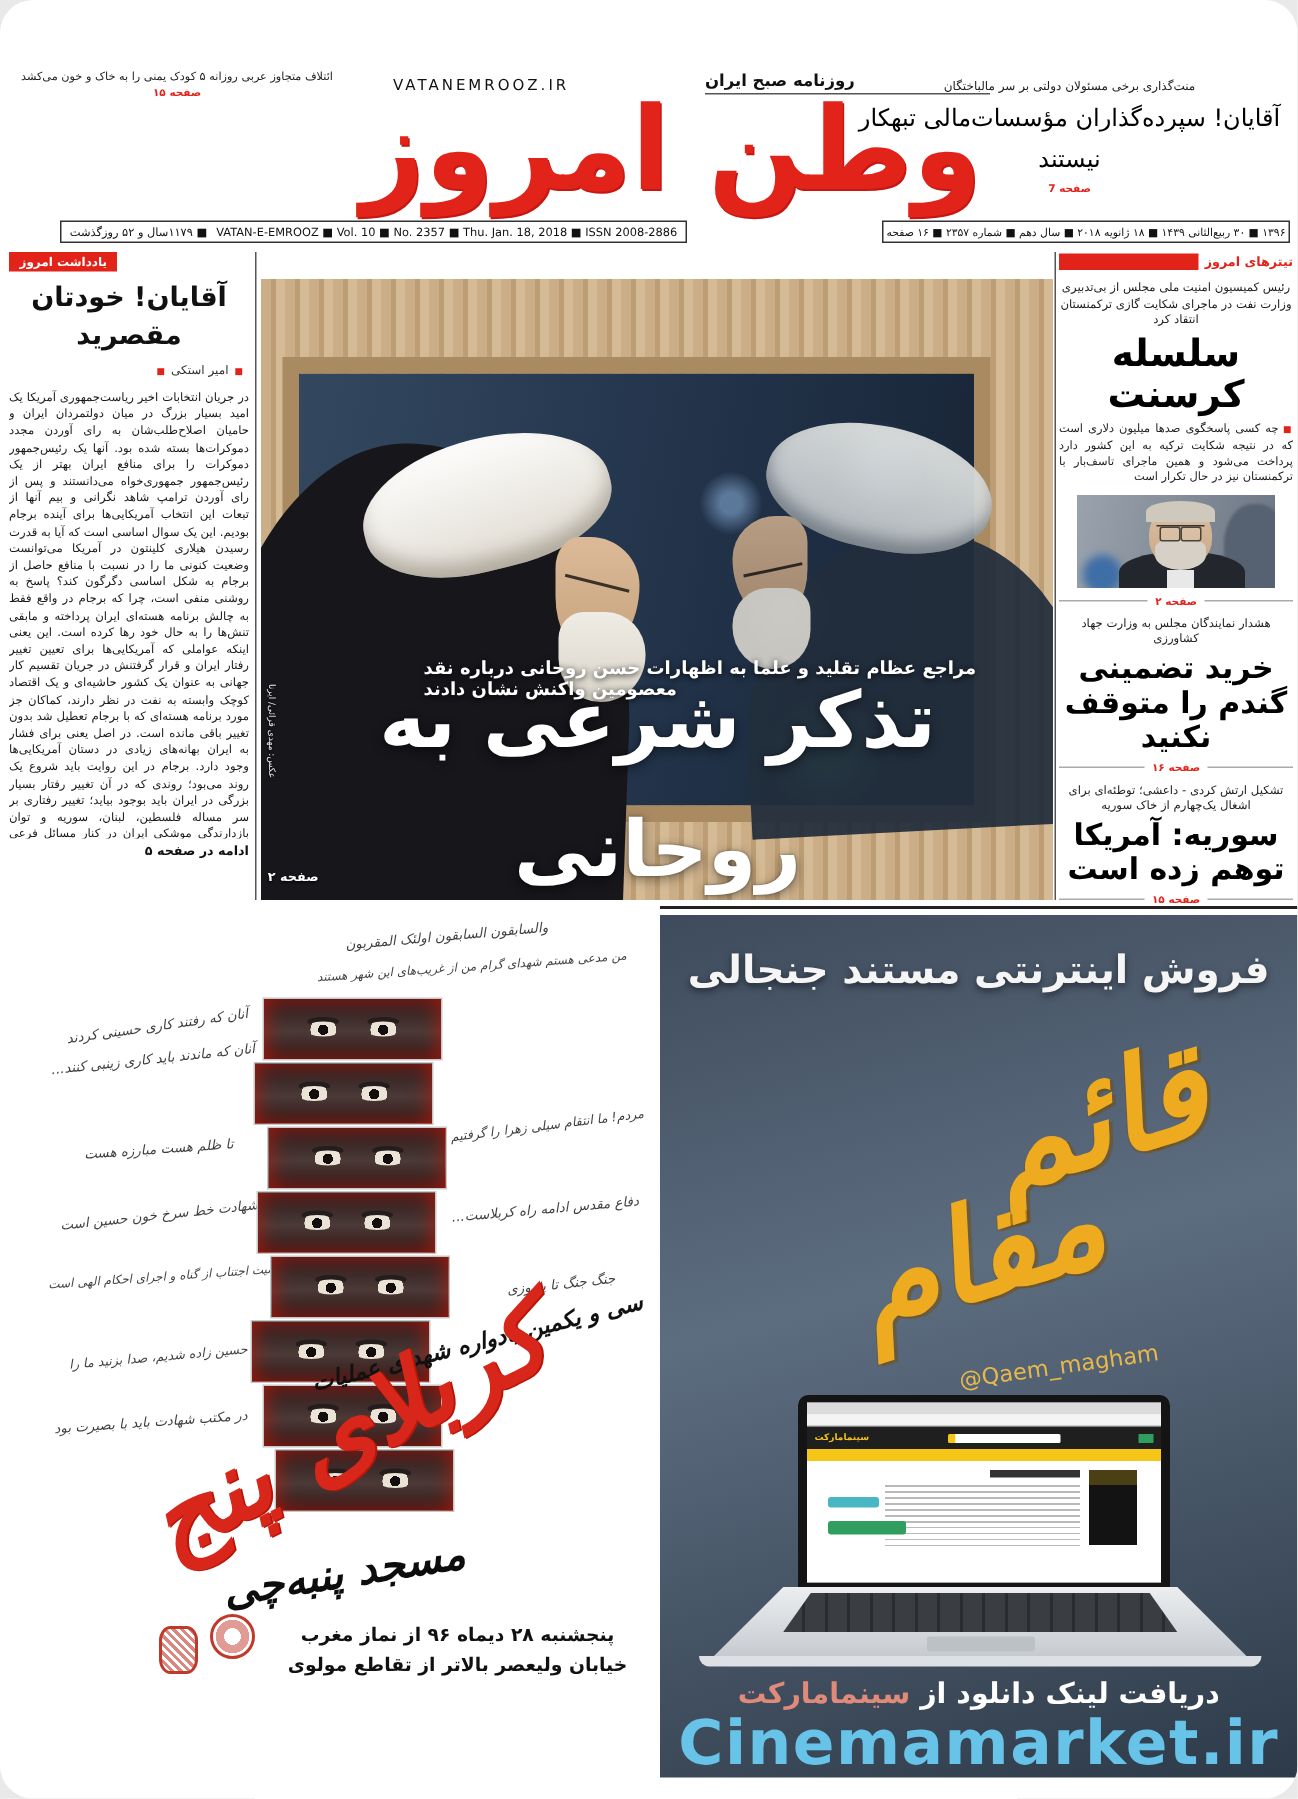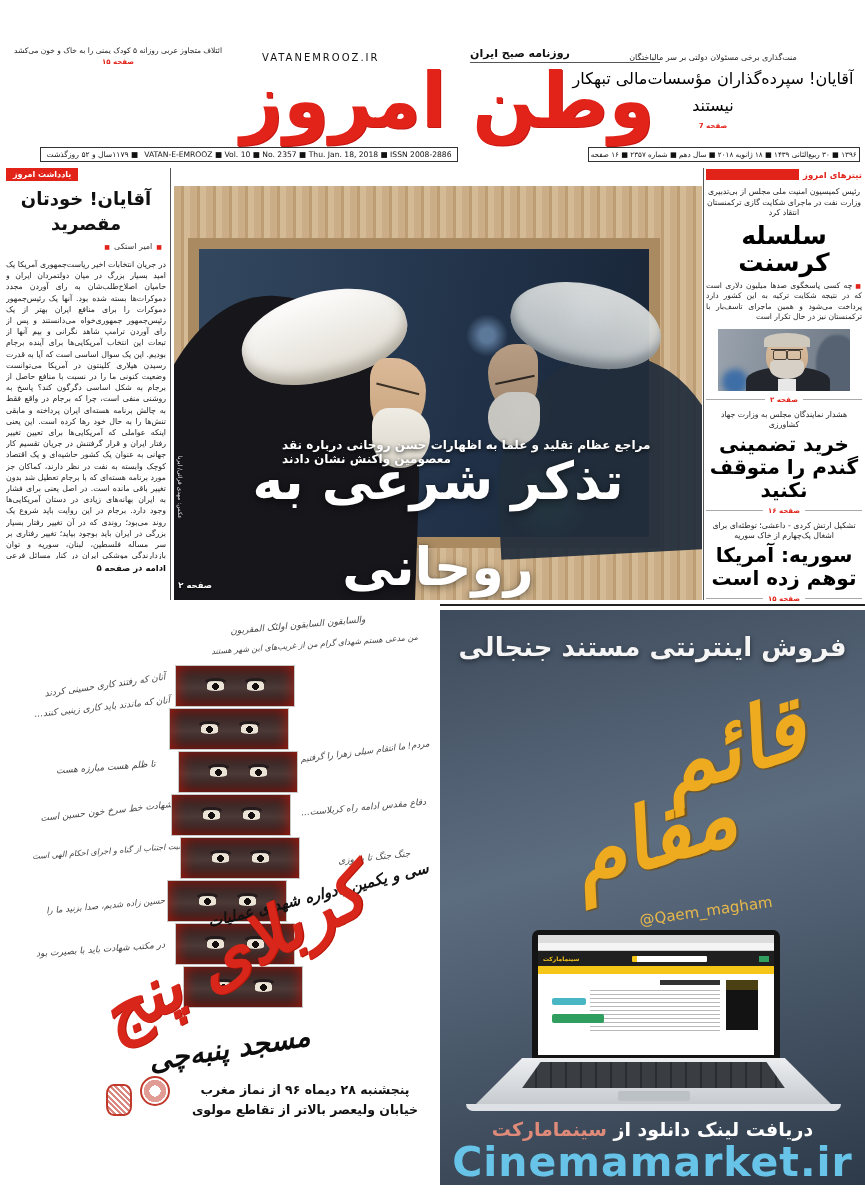--- a/index.html
+++ b/index.html
@@ -1,17 +1,17 @@
 <!DOCTYPE html>
 <html lang="fa"><head>
 <meta charset="utf-8">
 <style>
   html,body{margin:0;padding:0;background:#e9e9e9;}
   .page{position:relative;width:865px;height:1199px;margin:0 auto;background:#fff;
-    font-family:"DejaVu Sans",sans-serif;direction:rtl;overflow:hidden;color:#111;}
+    font-family:"DejaVu Sans",sans-serif;direction:rtl;overflow:hidden;color:#111;border-radius:22px;}
   .abs{position:absolute;}
   .ltr{direction:ltr;}
 
   
   .tl-story{left:6px;top:46px;width:224px;text-align:center;}
   .tl-story .kick{font-size:7.5px;color:#222;}
   .tl-story .ttl{font-size:17px;line-height:24px;font-weight:bold;color:#000;margin-top:3px;}
   .pgref{font-size:7px;color:#e2231a;margin-top:3px;font-weight:bold;}
   .strip{position:absolute;top:147px;height:15px;border:1px solid #333;background:#fff;
     font-size:7.6px;display:flex;align-items:center;justify-content:center;gap:6px;padding:0 5px;box-sizing:border-box;white-space:nowrap;overflow:hidden;}

